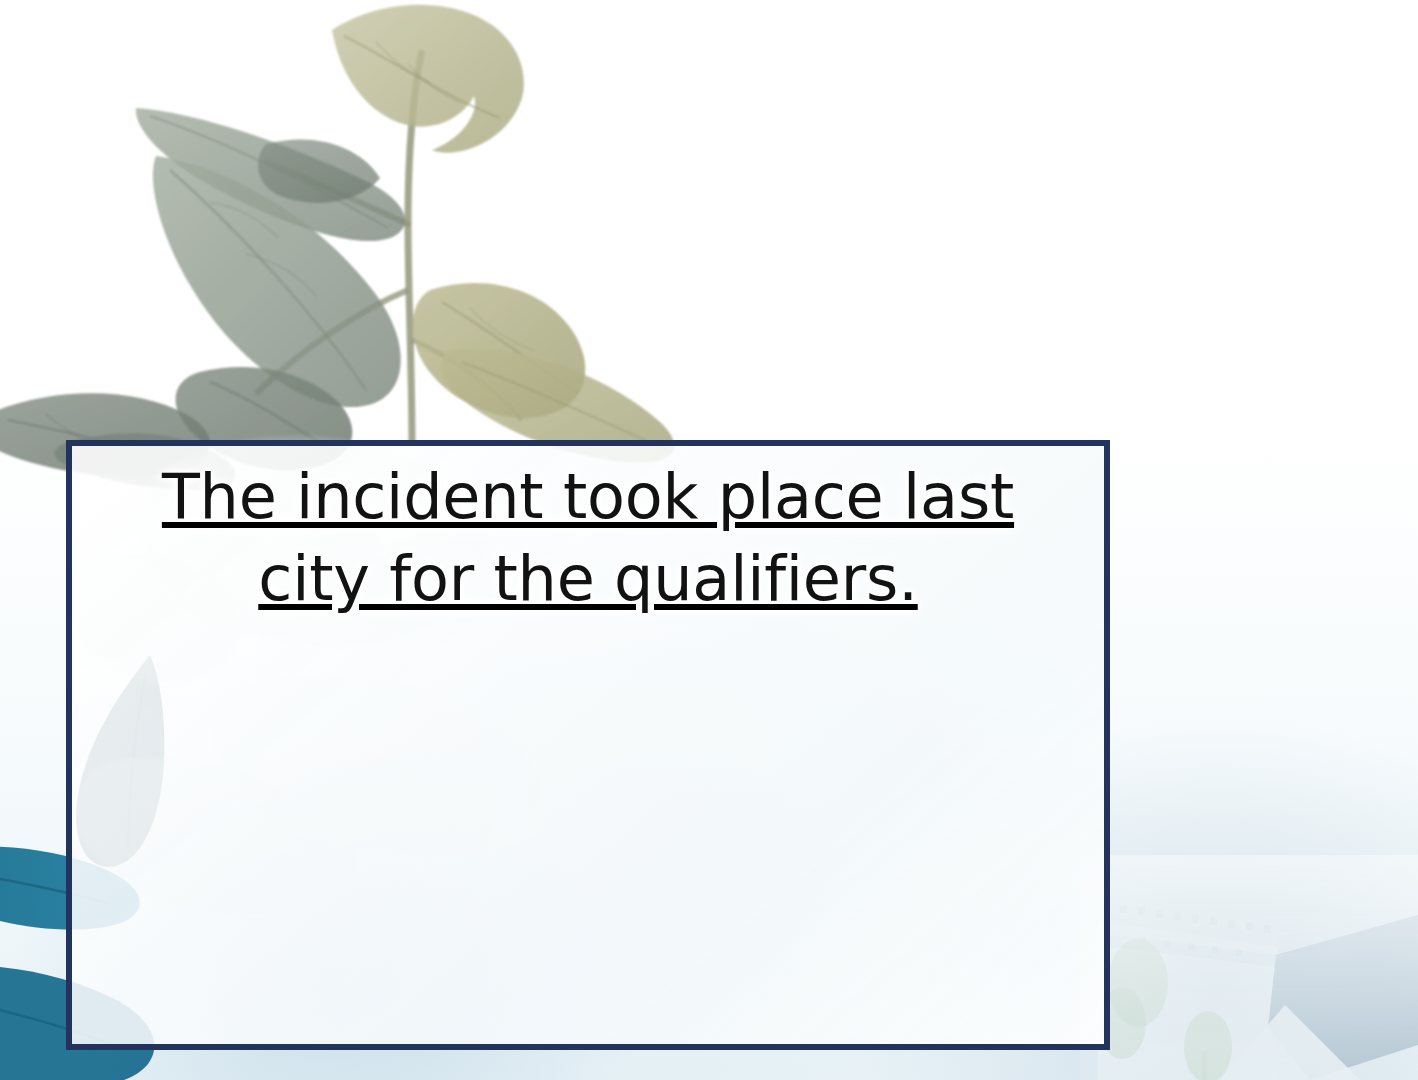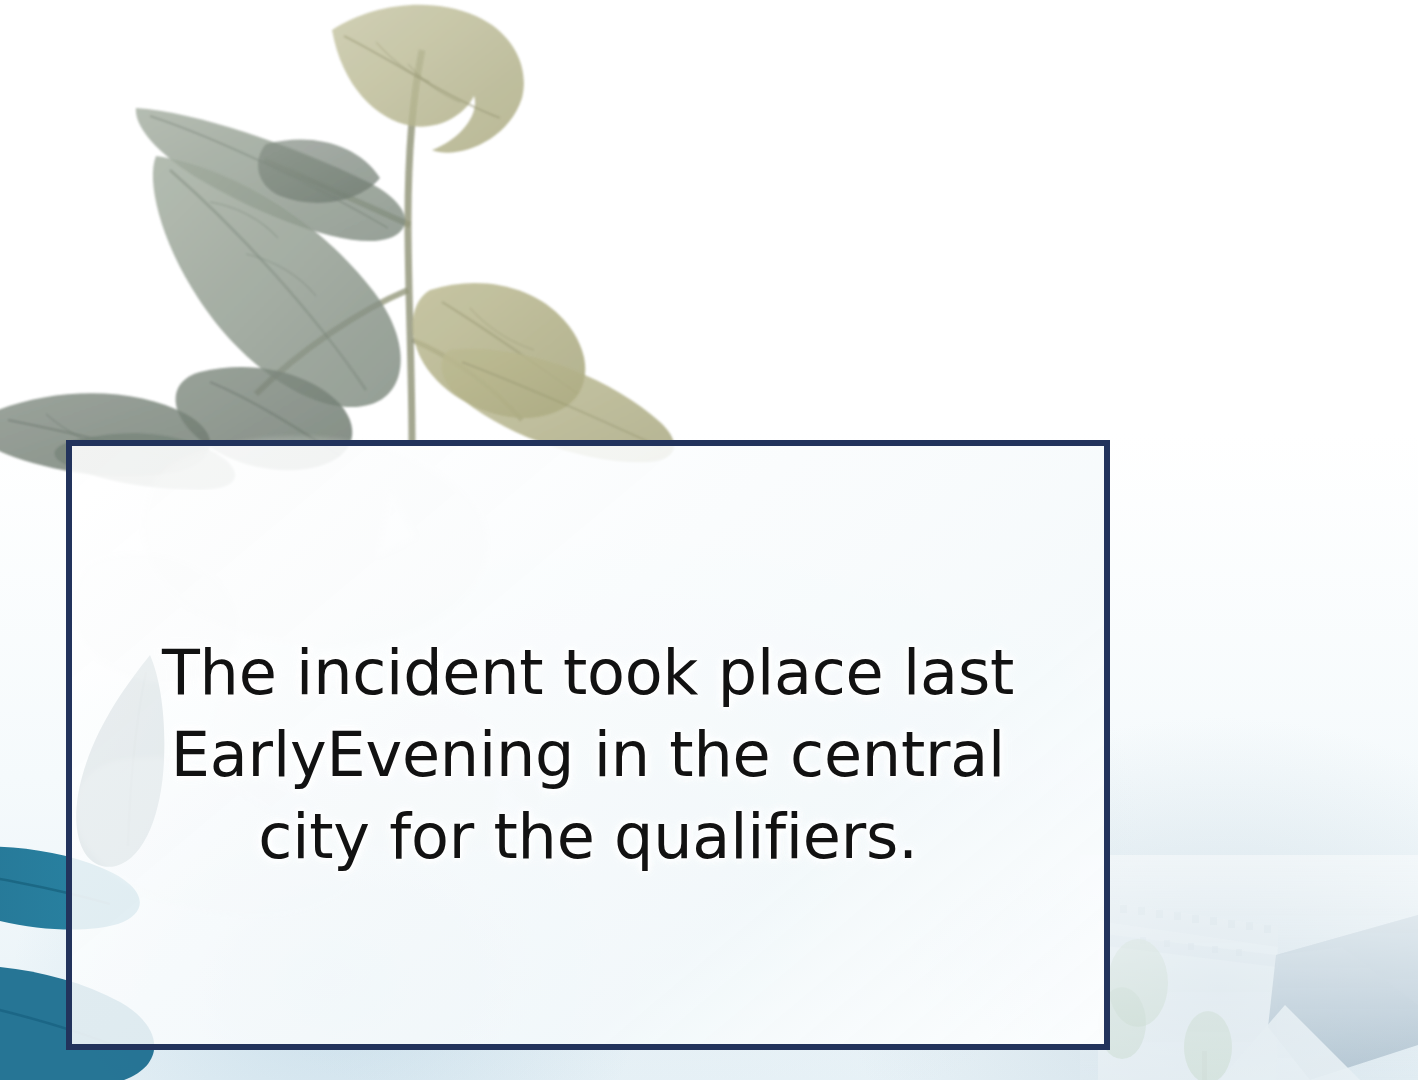--- a/index.html
+++ b/index.html
@@ -72,23 +72,24 @@
     width: 1044px;
     height: 610px;
     box-sizing: border-box;
     border: 6px solid #22335c;
     background: linear-gradient(140deg,
                 rgba(255,255,255,0.90) 0%,
                 rgba(250,252,253,0.88) 38%,
                 rgba(244,249,251,0.88) 70%,
                 rgba(253,254,255,0.92) 100%);
     display: flex;
-    align-items: center;
+    align-items: flex-start;
     justify-content: center;
     overflow: hidden;
+    text-decoration: underline;
   }
 
   #caption-text {
     width: 100%;
     text-align: center;
     color: #121212;
     font-size: 62px;
     line-height: 82px;
     letter-spacing: -0.2px;
     padding: 0 34px;
@@ -263,18 +264,17 @@
       <path d="M200,250 C300,234 420,268 470,330 C504,372 470,420 390,424 C288,430 186,386 158,330 C138,290 158,258 200,250 Z" fill="#dfe6ea" opacity="0.5"></path>
       <path d="M60,330 C150,318 250,352 290,410 C316,448 274,486 196,486 C106,486 30,444 18,396 C10,360 28,336 60,330 Z" fill="#cfdbe3" opacity="0.45"></path>
       <path d="M330,60 L356,108 L318,126 Z" fill="#ffffff" opacity="0.85"></path>
       <path d="M440,350 L486,400 L430,424 Z" fill="#ffffff" opacity="0.7"></path>
     </svg>
   </div>
 
   <div id="caption-frame">
     <div id="caption-text">
       <span class="line">The incident took place last</span>
-      <span class="line">EarlyEvening in the central</span>
       <span class="line">city for the qualifiers.</span>
     </div>
   </div>
 
 </div>
 
 </body></html>

